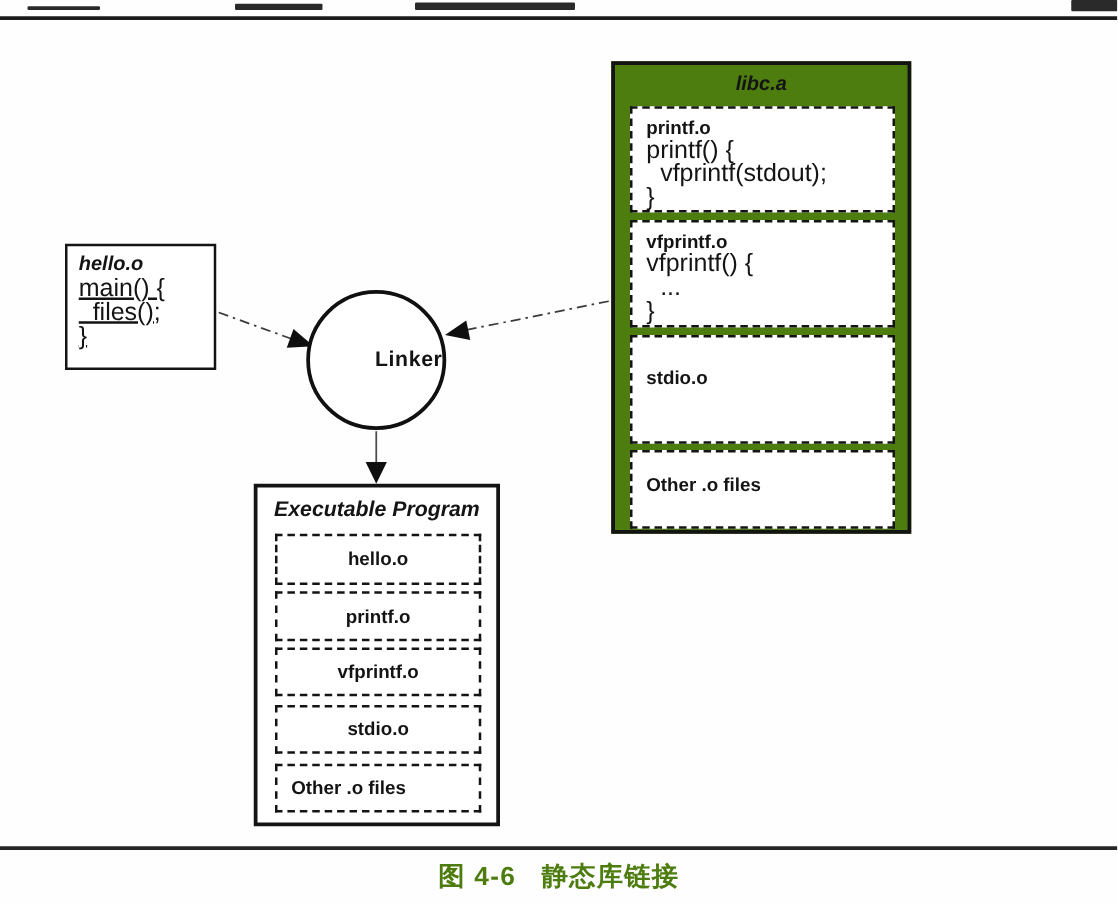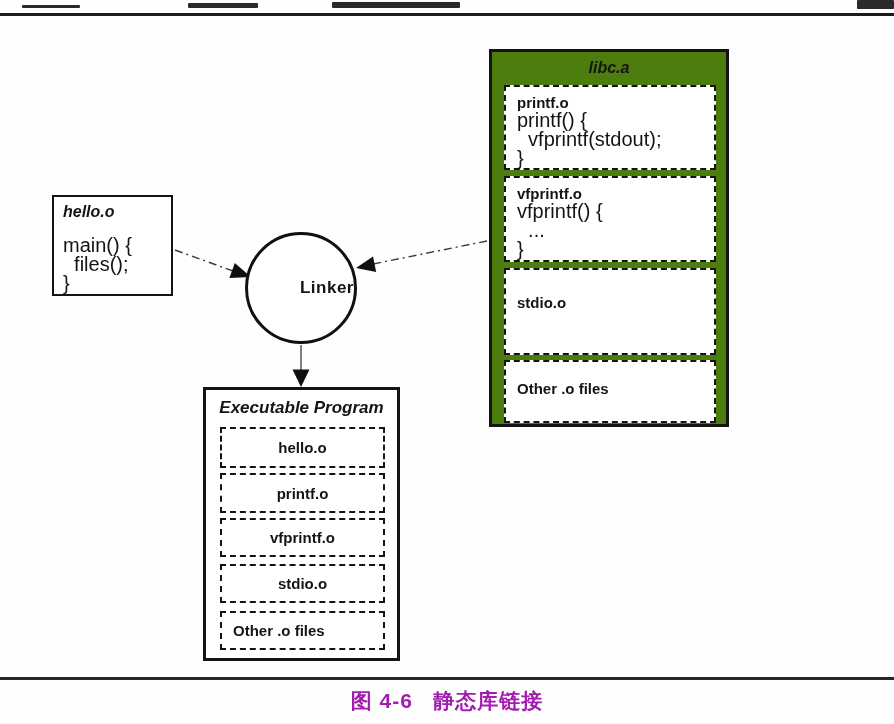--- a/index.html
+++ b/index.html
@@ -22,37 +22,37 @@
   .frag-c { left: 332px; top: 2px; width: 128px; height: 6px; }
   .frag-d { left: 857px; top: 0px; width: 37px;  height: 9px; }
   
   .bottom-rule {
     position: absolute; left: 0; top: 677px; width: 894px; height: 3px;
     background: #262626;
   }
   .caption {
     position: absolute; left: 0; top: 687px; width: 894px;
     text-align: center; font-size: 21px; font-weight: bold;
-    white-space: pre; letter-spacing: 1px; color: #a21caf;
+    white-space: pre; letter-spacing: 1px; color: #4d7c0f;
   }
   
   .speckle {
     background-image:
       repeating-radial-gradient(circle at 13% 27%, rgba(0,0,0,0.10) 0 0.7px, transparent 0.7px 9px),
       repeating-radial-gradient(circle at 67% 73%, rgba(0,0,0,0.07) 0 0.6px, transparent 0.6px 7px);
   }
   
   .hello-box {
     position: absolute; left: 52px; top: 195px; width: 121px; height: 101px;
     border: 2.5px solid #141414; background: #fff;
     box-sizing: border-box; padding: 6px 9px;
   }
   .hello-box .box-title { font-size: 16px; font-weight: bold; font-style: italic; }
   .code { font-size: 20px; line-height: 19px; white-space: pre; }
-  .hello-box .code-block { margin-top: 15px; }
+  .hello-box .code-block { margin-top: 1px; text-decoration: underline; }
   
   .linker-circle {
     position: absolute; left: 245px; top: 232px; width: 112px; height: 112px;
     border: 3.5px solid #101010; border-radius: 50%;
     box-sizing: border-box; background: #fff;
     display: flex; align-items: center; justify-content: flex-end;
   }
   .linker-circle .linker-label { font-size: 17px; font-weight: bold; letter-spacing: 0.5px; }
   
   .libc-box {

